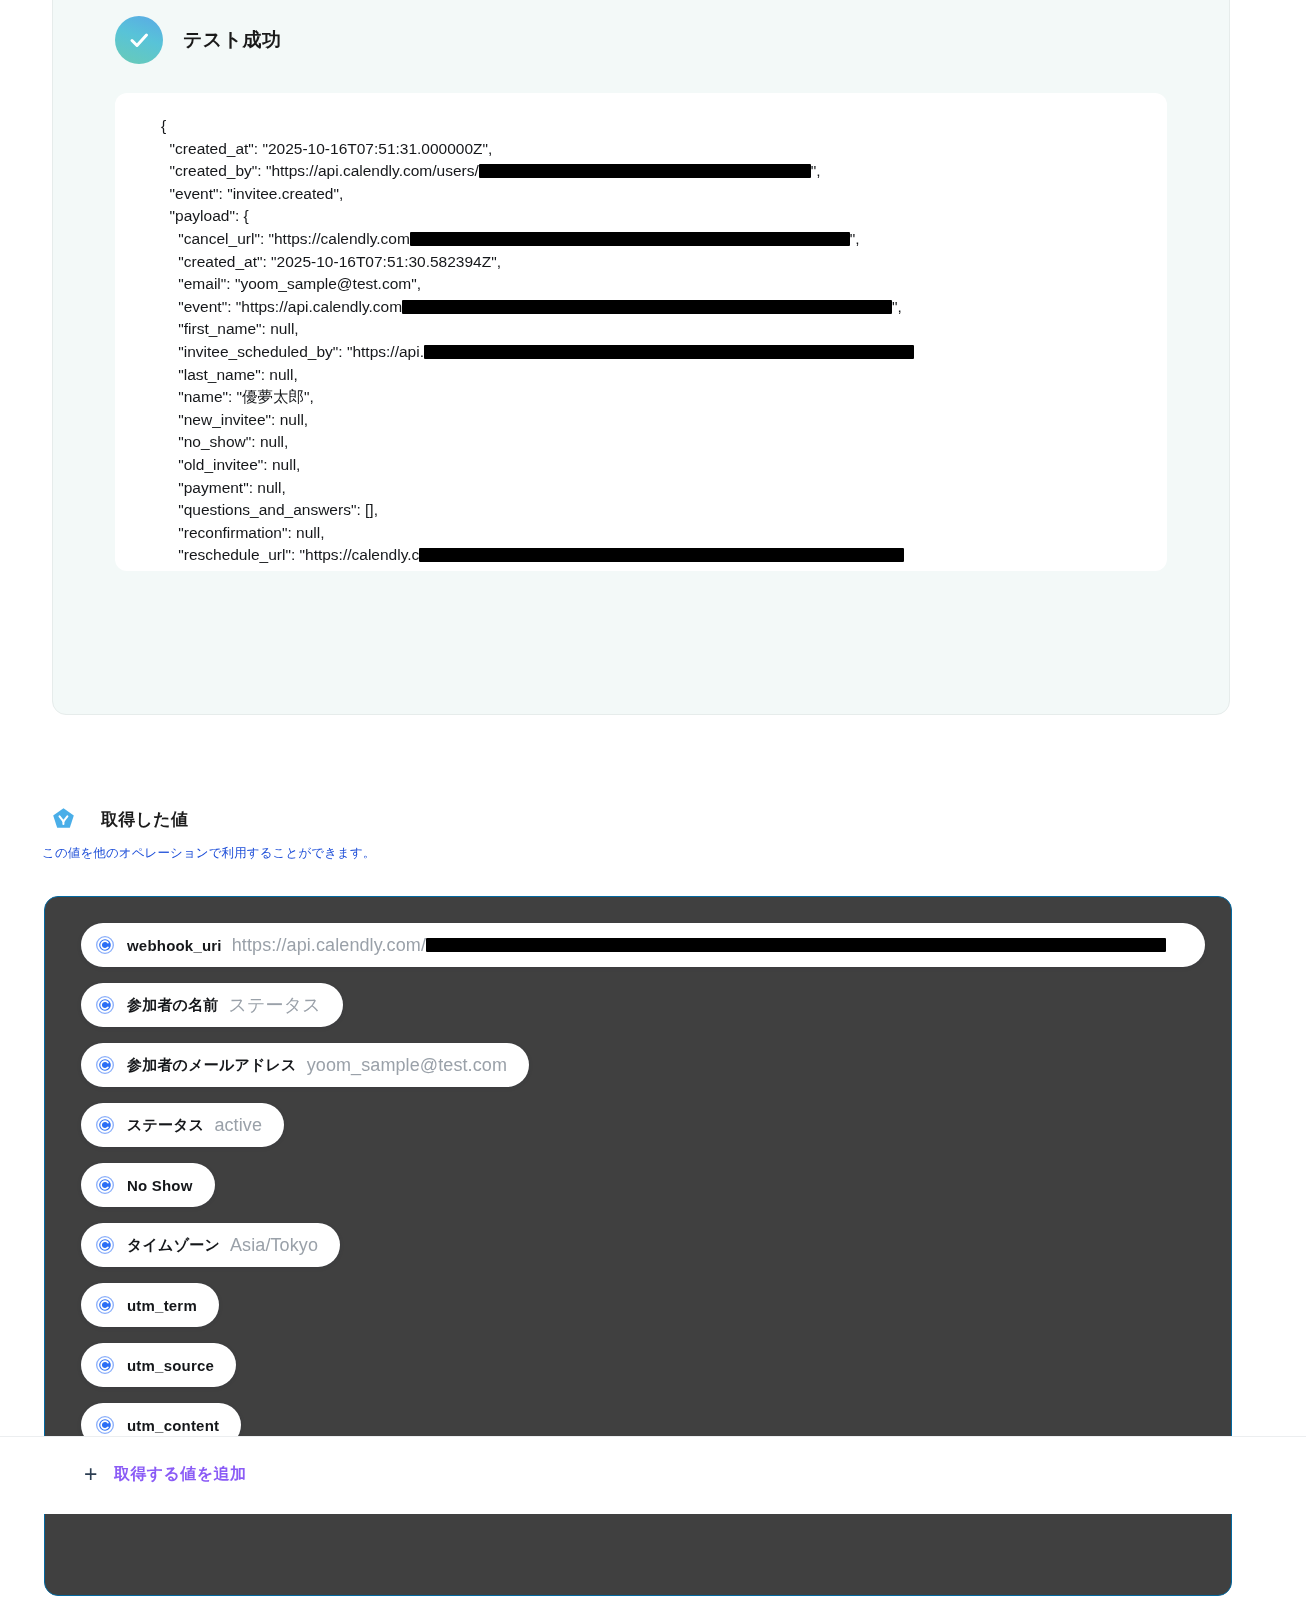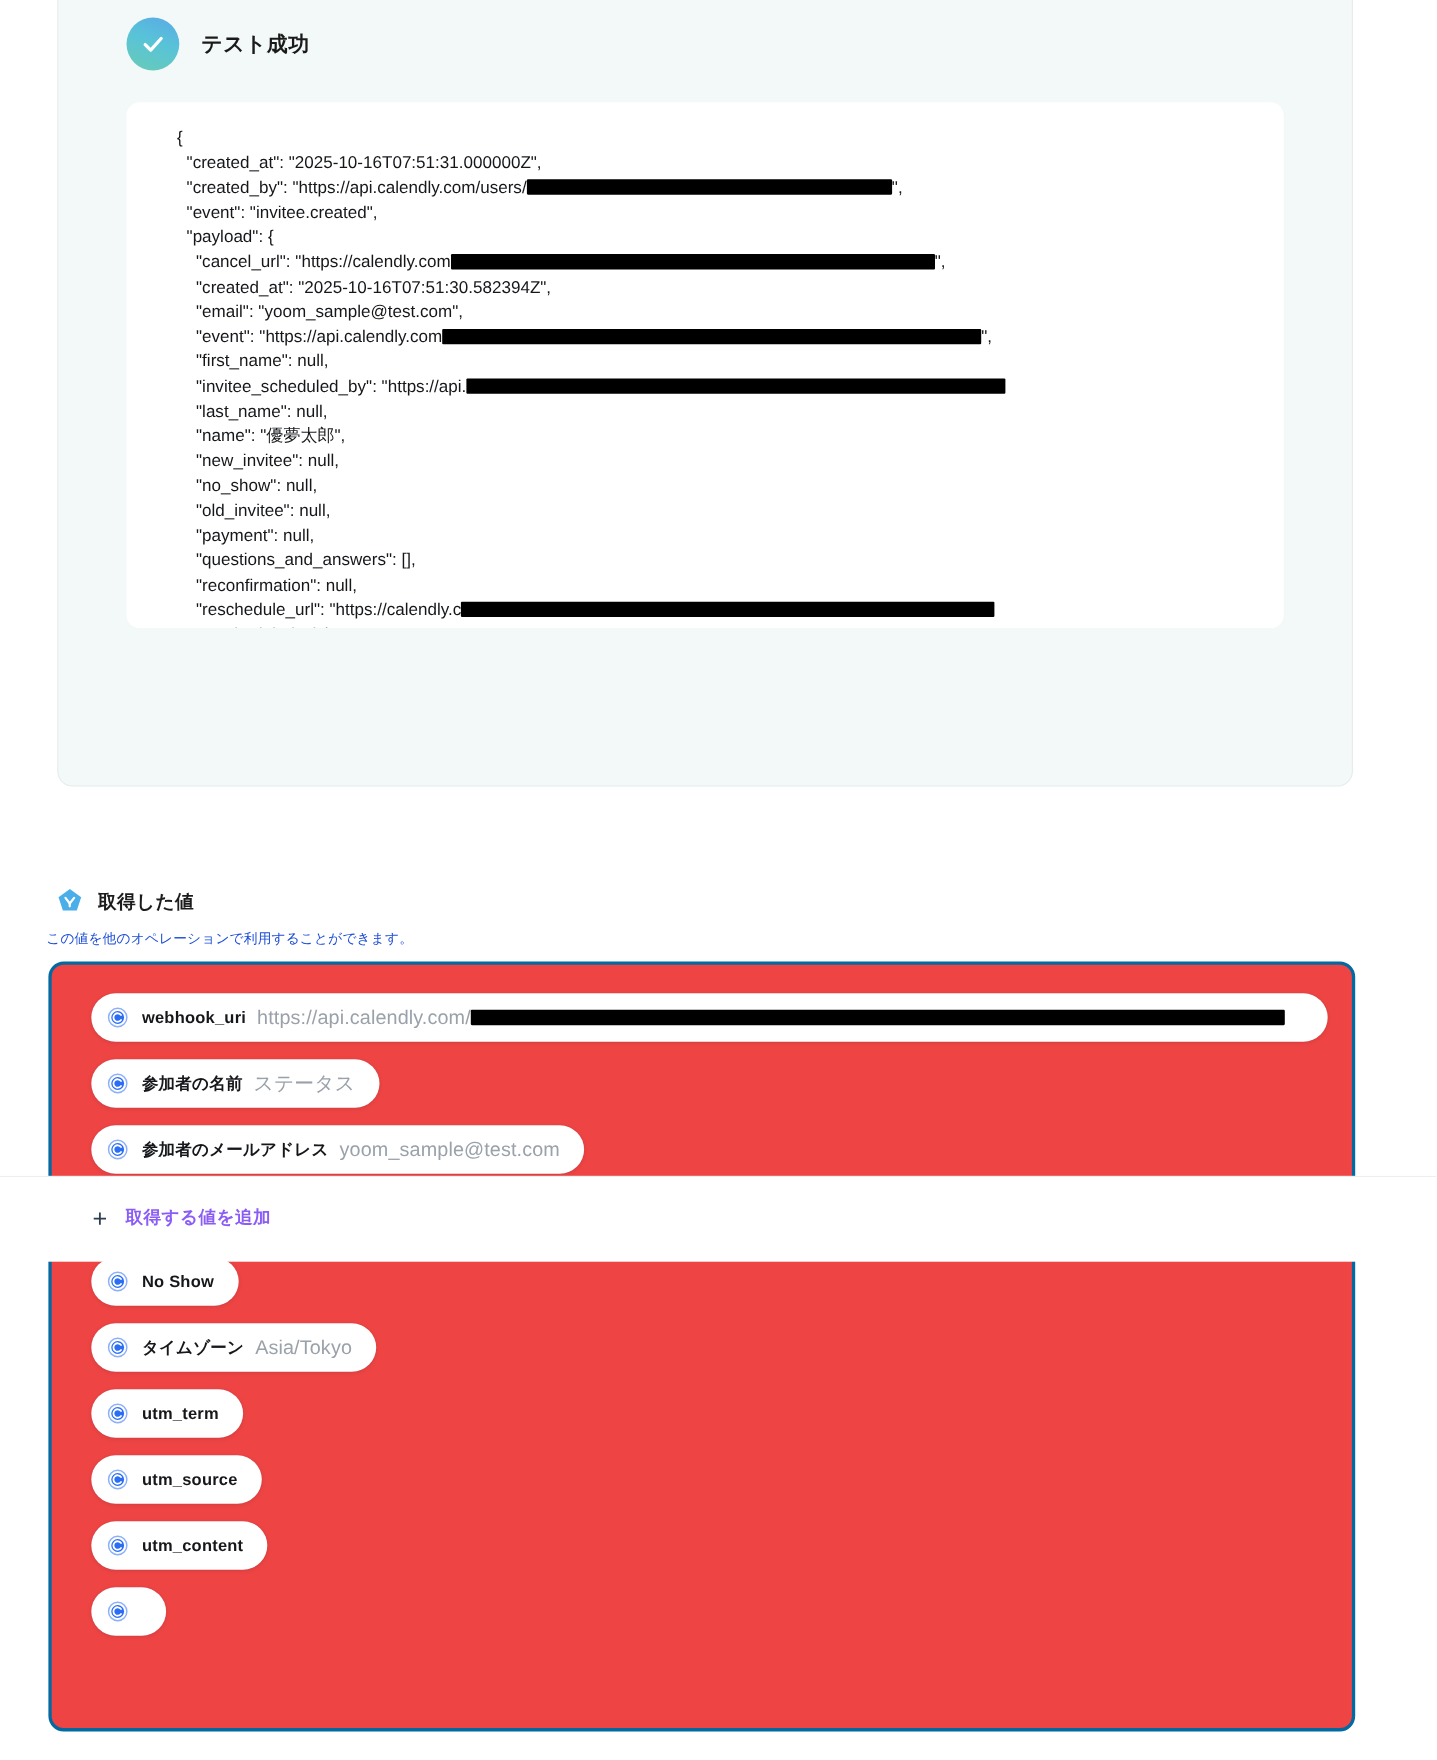--- a/index.html
+++ b/index.html
@@ -3,21 +3,21 @@
 <meta charset="utf-8">
 <style>
   * { box-sizing: border-box; margin: 0; padding: 0; }
   html, body {
     width: 1306px;
     height: 1600px;
     background: #ffffff;
     font-family: "Liberation Sans", "DejaVu Sans", sans-serif;
     overflow: hidden;
   }
-  #root { position: relative; width: 1306px; height: 1147px; background:#fff; }
+  #root { position: relative; width: 1306px; height: 1514px; background:#fff; }
 
   
   .test-card {
     position: absolute;
     left: 52px; top: -20px;
     width: 1178px; height: 735px;
     background: #f3f9f8;
     border: 1px solid #e6eceb;
     border-radius: 14px;
   }
@@ -59,35 +59,35 @@
     display: inline-block;
     background: #000;
     height: 14px;
     vertical-align: -2px;
     border-radius: 1px;
   }
 
   
   .values-heading {
     position: absolute; left: 50px; top: 806px;
-    display: flex; align-items: center; gap: 12px;
+    display: flex; align-items: center; gap: 24px;
   }
   .yoom-badge { width: 27px; height: 27px; flex:0 0 auto; }
   .values-heading-text { font-size: 17px; font-weight: 700; color: #1c1c1c; letter-spacing:.3px; }
   .values-sub {
     position: absolute; left: 42px; top: 845px;
     font-size: 12.5px; color: #1d4ed8; letter-spacing: .1px;
   }
 
   .values-panel {
     position: absolute;
-    left: 44px; top: 874px;
+    left: 44px; top: 896px;
     width: 1188px; height: 700px;
-    background: #ef4444;
-    border: 3px solid #0369a1;
+    background: #404040;
+    border: 1px solid #0369a1;
     border-radius: 14px;
     overflow: hidden;
   }
   .pill-list { position: absolute; left: 36px; top: 26px; right: 0; }
   .pill {
     display: inline-flex; align-items: center;
     height: 44px;
     padding: 0 22px 0 14px;
     border-radius: 22px;
     background: #ffffff;

